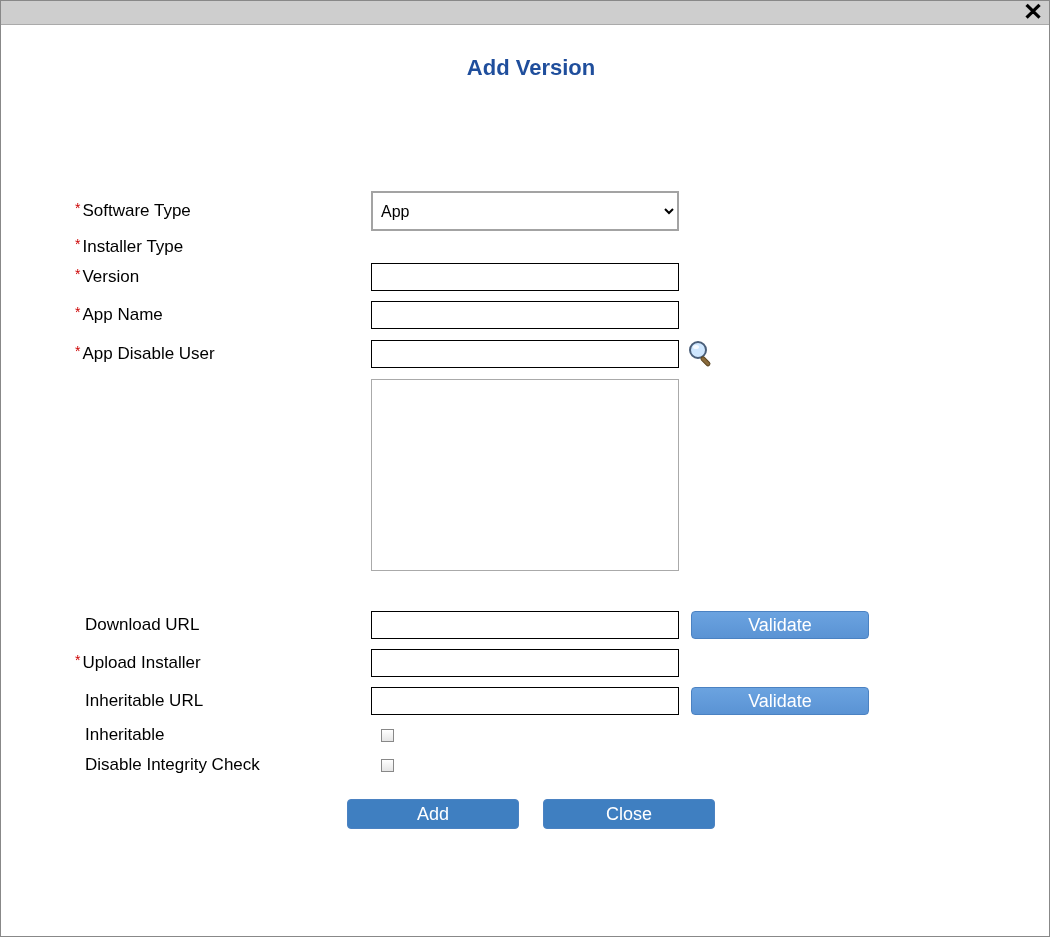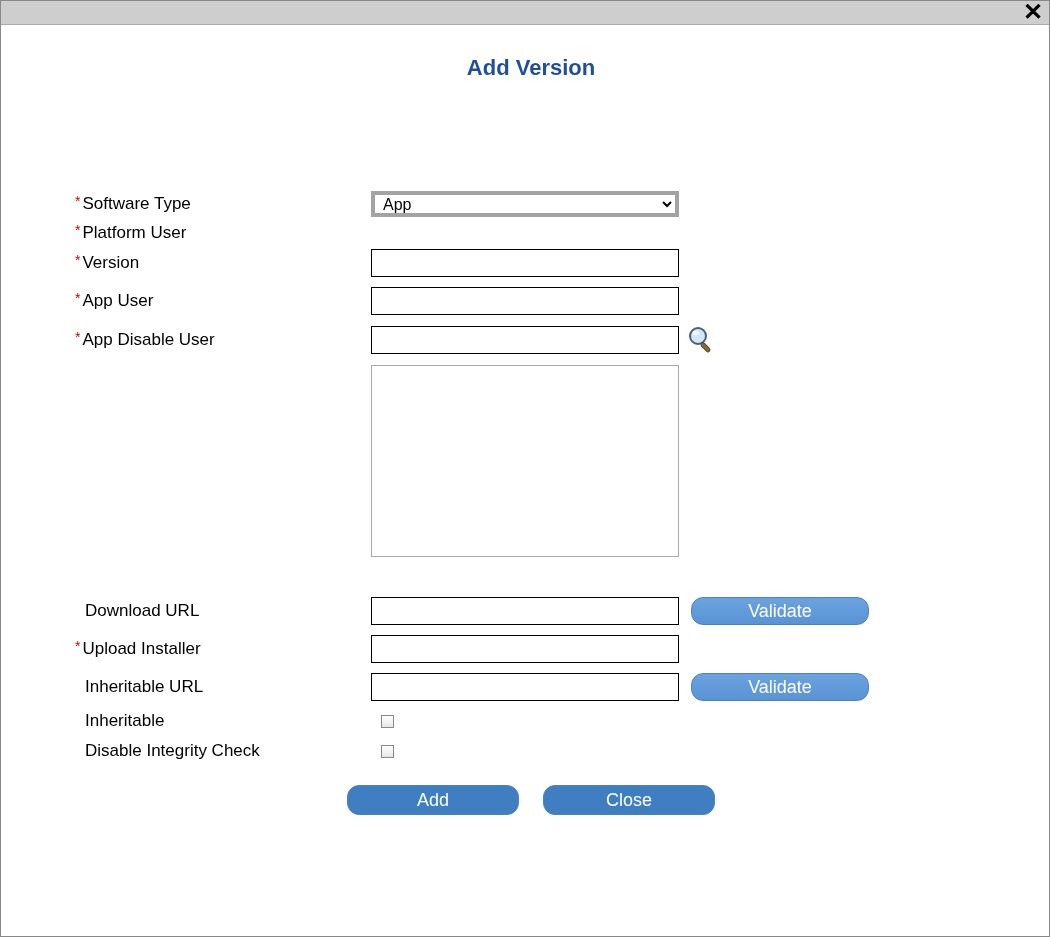--- a/index.html
+++ b/index.html
@@ -71,23 +71,23 @@
     top: -3px;
   }
   .field-col {
     display: flex;
     align-items: center;
     gap: 6px;
     flex: 1;
   }
   select.ctl {
     width: 308px;
-    height: 26px;
+    height: 40px;
     font-size: 16px;
-    border: 4px solid #a3a3a3;
+    border: 2px solid #a3a3a3;
     background: #fff;
     padding: 0 4px;
   }
   input.ctl, .ctl-box {
     width: 308px;
     height: 28px;
     font-size: 16px;
     border: 1px solid #000;
     background: #fff;
     padding: 0 4px;
@@ -100,21 +100,21 @@
     resize: none;
     overflow-y: scroll;
     padding: 4px;
     font-family: Arial, Helvetica, sans-serif;
     font-size: 15px;
   }
   .btn {
     background: linear-gradient(to bottom, #6ba3e0, #5a93d4);
     color: #fff;
     border: 1px solid #4b82c2;
-    border-radius: 12px;
+    border-radius: 4px;
     font-size: 18px;
     text-align: center;
     cursor: pointer;
     display: inline-flex;
     align-items: center;
     justify-content: center;
     user-select: none;
   }
   .btn.side {
     width: 178px;
@@ -166,38 +166,38 @@
         <div class="field-col">
           <select class="ctl">
             <option>App</option>
           </select>
         </div>
       </div>
 
       <div class="row tight">
         <div class="label-col">
           <span class="req">*</span>
-          <span>Platform User</span>
+          <span>Installer Type</span>
         </div>
       </div>
 
       <div class="row">
         <div class="label-col">
           <span class="req">*</span>
           <span>Version</span>
         </div>
         <div class="field-col">
           <input class="ctl" type="text" style="">
         </div>
       </div>
 
       <div class="row">
         <div class="label-col">
           <span class="req">*</span>
-          <span>App User</span>
+          <span>App Name</span>
         </div>
         <div class="field-col">
           <input class="ctl" type="text" style="">
         </div>
       </div>
 
       <div class="row">
         <div class="label-col">
           <span class="req">*</span>
           <span>App Disable User</span>

